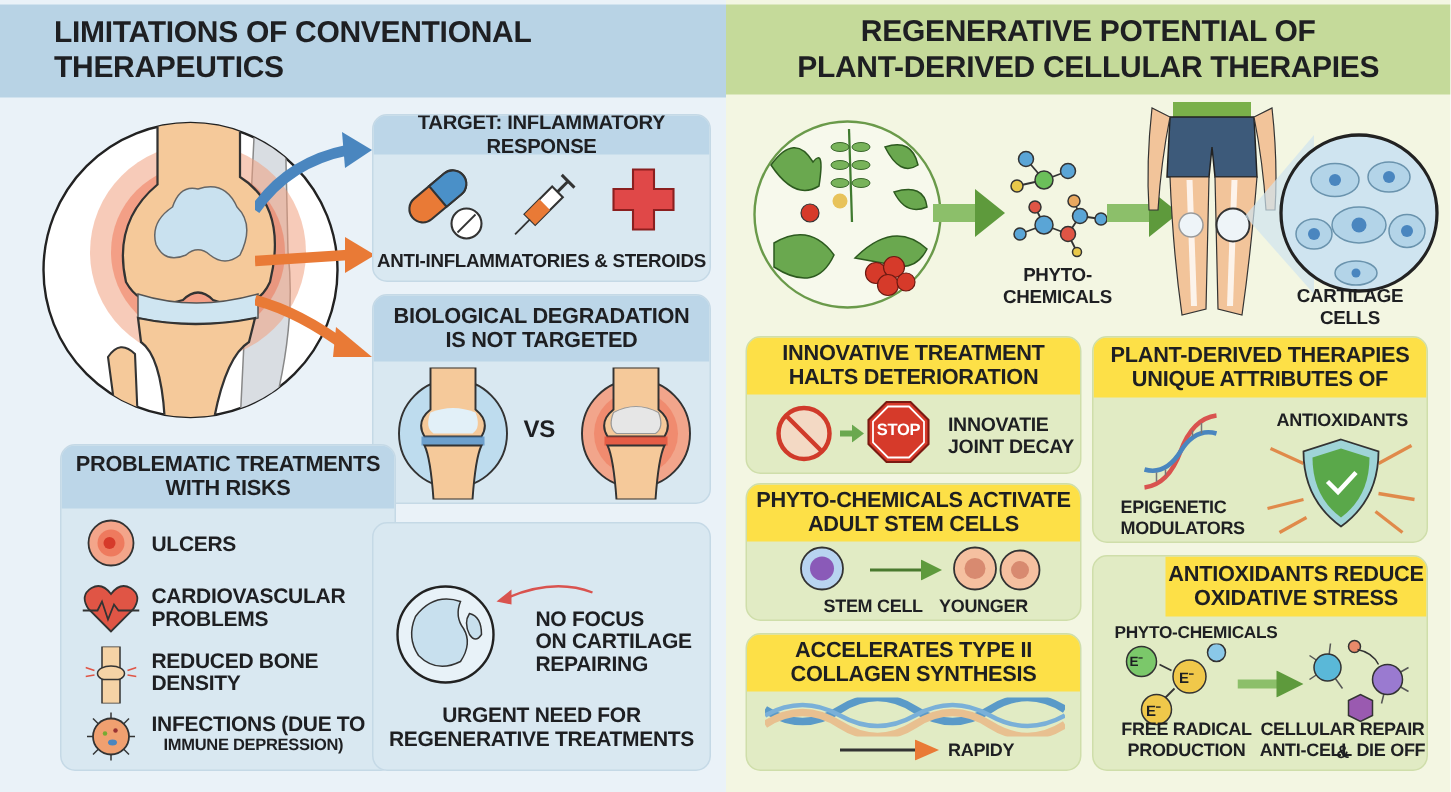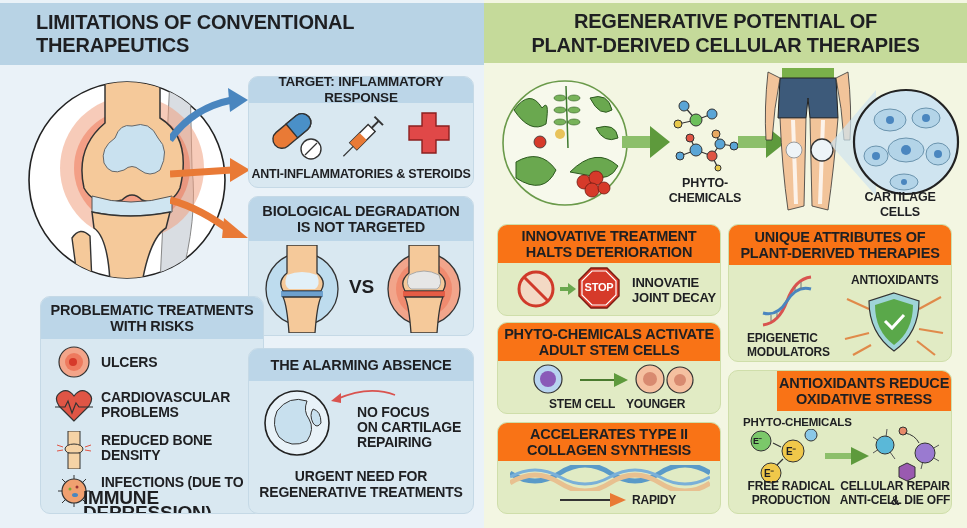--- a/index.html
+++ b/index.html
@@ -14,21 +14,21 @@
   .left-header { position: absolute; left: 0; top: 3px; width: 484px; height: 62px; background: #b8d3e5; display: flex; align-items: center; justify-content: center; padding-left: 36px; }
   .right-header { position: absolute; left: 484px; top: 3px; width: 483px; height: 60px; background: #c5da9a; display: flex; align-items: center; justify-content: center; text-align: center; }
   .left-header .title { font-size: 20px; }
   .right-header .title { font-size: 20px; line-height: 24px; }
 
   .card { position: absolute; border-radius: 10px; overflow: hidden; }
   .card.blue { background: #d9e8f1; border: 1px solid #c5d9e6; }
   .card.green { background: #e1ebc4; border: 1px solid #cfdeaa; }
   .card .head { display: flex; align-items: center; justify-content: center; text-align: center; }
   .card.blue .head { background: #bcd6e8; }
-  .card.green .head { background: #f97316; }
+  .card.green .head { background: #fde047; }
   .card .head .t { font-size: 14.5px; line-height: 16px; text-align: center; }
 
   .abs { position: absolute; }
   .lbl { position: absolute; font-size: 13px; line-height: 15px; }
   svg { display: block; }
 </style>
 </head>
 <body>
 
 <div class="half left-half"></div>
@@ -118,21 +118,21 @@
   </div>
   <div class="abs" style="left:14px;top:48px;">
     <svg width="78" height="88" viewBox="0 0 78 88">
       <circle cx="39" cy="44" r="36" fill="#bedcee" stroke="#333" stroke-width="1.3"></circle>
       <path d="M24 0 H54 V28 Q64 36 58 46 H20 Q14 36 24 28 Z" fill="#f5c99a" stroke="#333" stroke-width="1.3"></path>
       <path d="M24 30 Q39 24 54 30 Q58 40 52 44 H26 Q20 40 24 30 Z" fill="#e2f0f8"></path>
       <path d="M18 46 H60 V52 H18 Z" fill="#4a86bf" opacity="0.7"></path>
       <path d="M20 52 H58 Q54 60 52 88 H26 Q24 60 20 52 Z" fill="#f5c99a" stroke="#333" stroke-width="1.3"></path>
     </svg>
   </div>
-  <div class="lbl txt" style="left:100px;top:82px;font-size:19px;">VS</div>
+  <div class="lbl txt" style="left:100px;top:82px;font-size:16px;">VS</div>
   <div class="abs" style="left:136px;top:48px;">
     <svg width="78" height="88" viewBox="0 0 78 88">
       <circle cx="39" cy="44" r="36" fill="#f2a58b" stroke="#333" stroke-width="1.3"></circle>
       <circle cx="39" cy="44" r="28" fill="#ee7a5e" opacity="0.6"></circle>
       <path d="M24 0 H54 V28 Q64 36 58 46 H20 Q14 36 24 28 Z" fill="#f5c99a" stroke="#333" stroke-width="1.3"></path>
       <path d="M24 30 Q39 22 54 30 Q58 40 52 44 H26 Q20 40 24 30 Z" fill="#e6e6e6" stroke="#999" stroke-width="0.8"></path>
       <path d="M18 46 H60 V52 H18 Z" fill="#e04a35" opacity="0.7"></path>
       <path d="M20 52 H58 Q54 60 52 88 H26 Q24 60 20 52 Z" fill="#f5c99a" stroke="#333" stroke-width="1.3"></path>
     </svg>
   </div>
@@ -185,27 +185,24 @@
           <line x1="6" y1="6" x2="30" y2="30"></line>
           <line x1="30" y1="6" x2="6" y2="30"></line>
         </g>
         <circle cx="18" cy="18" r="12" fill="#f0a070" stroke="#333" stroke-width="1.2"></circle>
         <circle cx="14" cy="16" r="1.5" fill="#7a3"></circle>
         <circle cx="21" cy="14" r="1.5" fill="#933"></circle>
         <ellipse cx="19" cy="22" rx="3" ry="2" fill="#4a86bf"></ellipse>
       </svg>
   </div>
   <div class="lbl txt" style="left:60px;top:178px;font-size:14px;">INFECTIONS (DUE TO</div>
-  <div class="lbl txt" style="left:42px;top:193px;font-size:19px;">IMMUNE DEPRESSION)</div>
+  <div class="lbl txt" style="left:68px;top:193px;font-size:11px;">IMMUNE DEPRESSION)</div>
 </div>
 
 <div class="card blue" style="left:248px;top:348px;width:226px;height:166px;">
-  <div class="head" style="height:32px;">
-    <span class="txt t">THE ALARMING ABSENCE</span>
-  </div>
   <div class="abs" style="left:14px;top:40px;">
     <svg width="76" height="70" viewBox="0 0 76 70">
         <circle cx="34" cy="34" r="32" fill="#e8f2f8" stroke="#222" stroke-width="1.6"></circle>
         <path d="M14 22 Q26 6 44 12 Q40 22 46 30 Q52 40 44 52 Q28 60 16 48 Q8 36 14 22 Z" fill="#c8e0ee" stroke="#333" stroke-width="1"></path>
         <path d="M50 20 Q58 22 58 34 Q54 40 50 34 Q46 26 50 20 Z" fill="#c8e0ee" stroke="#333" stroke-width="1"></path>
       </svg>
   </div>
   <div class="abs" style="left:80px;top:38px;">
     <svg width="70" height="20" viewBox="0 0 70 20">
         <path d="M66 8 Q40 -2 8 12" stroke="#d9534f" stroke-width="1.6" fill="none"></path>
@@ -407,22 +404,22 @@
         <line x1="0" y1="7" x2="52" y2="7" stroke="#333" stroke-width="2"></line>
         <polygon points="50,0 66,7 50,14" fill="#e97a36"></polygon>
       </svg>
   </div>
   <div class="lbl txt" style="left:134px;top:70px;font-size:12px;">RAPIDY</div>
 </div>
 
 <div class="card green" style="left:728px;top:224px;width:224px;height:138px;">
   <div class="head" style="height:40px;">
     <div>
+      <div class="txt t">PLANT-DERIVED THERAPIES</div>
       <div class="txt t">UNIQUE ATTRIBUTES OF</div>
-      <div class="txt t">PLANT-DERIVED THERAPIES</div>
     </div>
   </div>
   <div class="abs" style="left:30px;top:48px;">
     <svg width="56" height="56" viewBox="0 0 56 56">
       <path d="M4 52 Q20 50 28 28 Q36 6 52 4" stroke="#d9534f" stroke-width="3" fill="none"></path>
       <path d="M4 40 Q18 44 28 28 Q38 12 52 16" stroke="#4a86bf" stroke-width="3" fill="none"></path>
       <g stroke="#777" stroke-width="1">
           <line x1="12" y1="48" x2="12" y2="42"></line>
           <line x1="18" y1="44" x2="18" y2="40"></line>
           <line x1="36" y1="14" x2="36" y2="18"></line>

